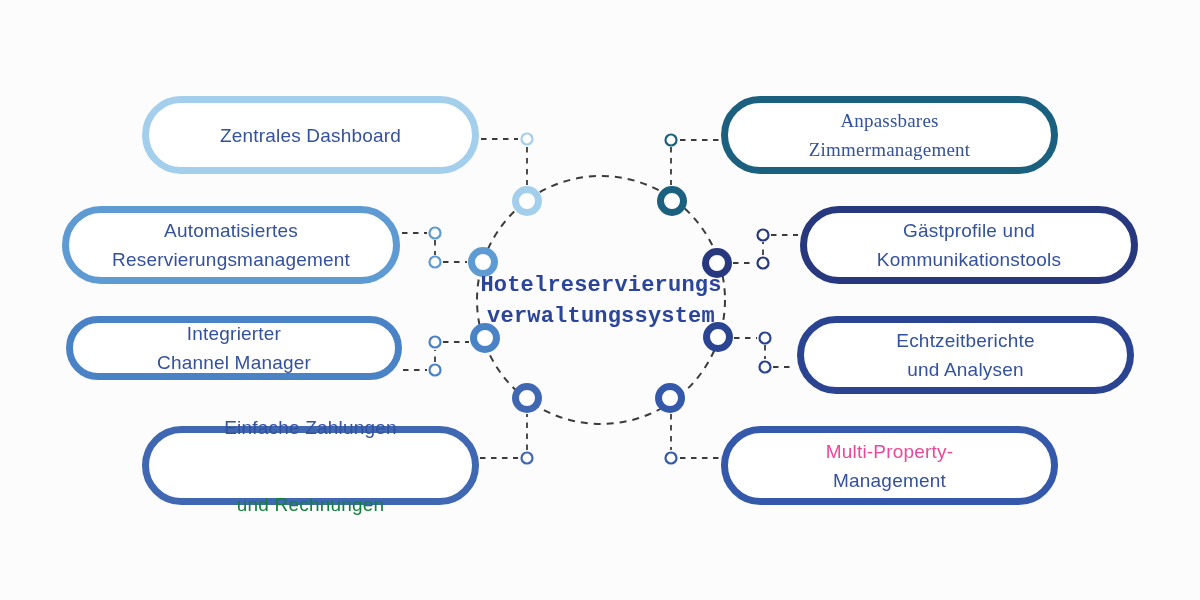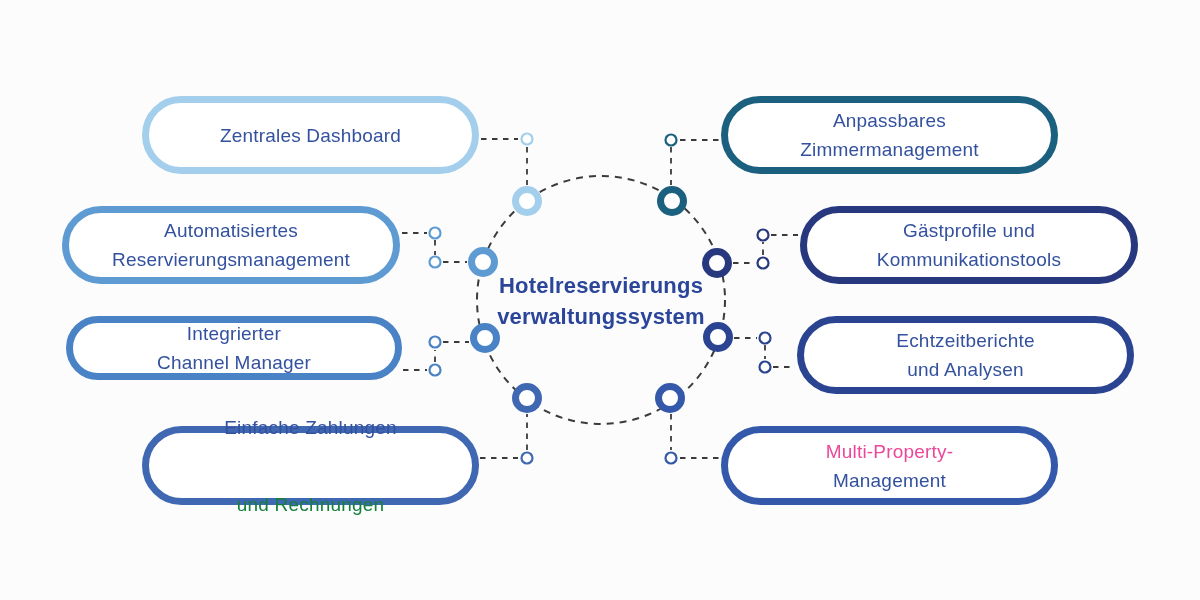--- a/index.html
+++ b/index.html
@@ -46,20 +46,21 @@
   .center-title {
     position: absolute;
     left: 451px;
     top: 270px;
     width: 300px;
     text-align: center;
     font-weight: bold;
     font-size: 22px;
     line-height: 31px;
     letter-spacing: 0.2px;
+    font-family: Liberation Mono, monospace;
   }
   .center-title .line {
     display: block;
   }
 </style>
 </head>
 <body>
 
 <div class="canvas" style="background: rgb(252, 252, 252);">
 
@@ -151,21 +152,21 @@
   <div class="pill" style="left: 66px; top: 316px; width: 336px; height: 64px; border-color: rgb(74, 130, 198);">
     <span class="line" style="color: rgb(51, 81, 158);">Integrierter</span>
     <span class="line" style="color: rgb(51, 81, 158);">Channel Manager</span>
   </div>
 
   <div class="pill" style="left: 142px; top: 426px; width: 337px; height: 79px; border-color: rgb(63, 103, 178);">
     <span class="line" style="color: rgb(51, 81, 158); text-align: center;">Einfache Zahlungen</span>
     <span class="line" style="color: #15803d; margin-top: 48px;">und Rechnungen</span>
   </div>
 
-  <div class="pill" style="left: 721px; top: 96px; width: 337px; height: 78px; border-color: rgb(27, 96, 126);">
+  <div class="pill" style="left: 721px; top: 96px; width: 337px; height: 78px; border-color: rgb(27, 96, 126); font-family: Liberation Serif, serif;">
     <span class="line" style="color: rgb(51, 81, 158);">Anpassbares</span>
     <span class="line" style="color: rgb(51, 81, 158);">Zimmermanagement</span>
   </div>
 
   <div class="pill" style="left: 800px; top: 206px; width: 338px; height: 78px; border-color: rgb(39, 56, 126);">
     <span class="line" style="color: rgb(51, 81, 158);">Gästprofile und</span>
     <span class="line" style="color: rgb(51, 81, 158);">Kommunikationstools</span>
   </div>
 
   <div class="pill" style="left: 797px; top: 316px; width: 337px; height: 78px; border-color: rgb(43, 68, 146);">

